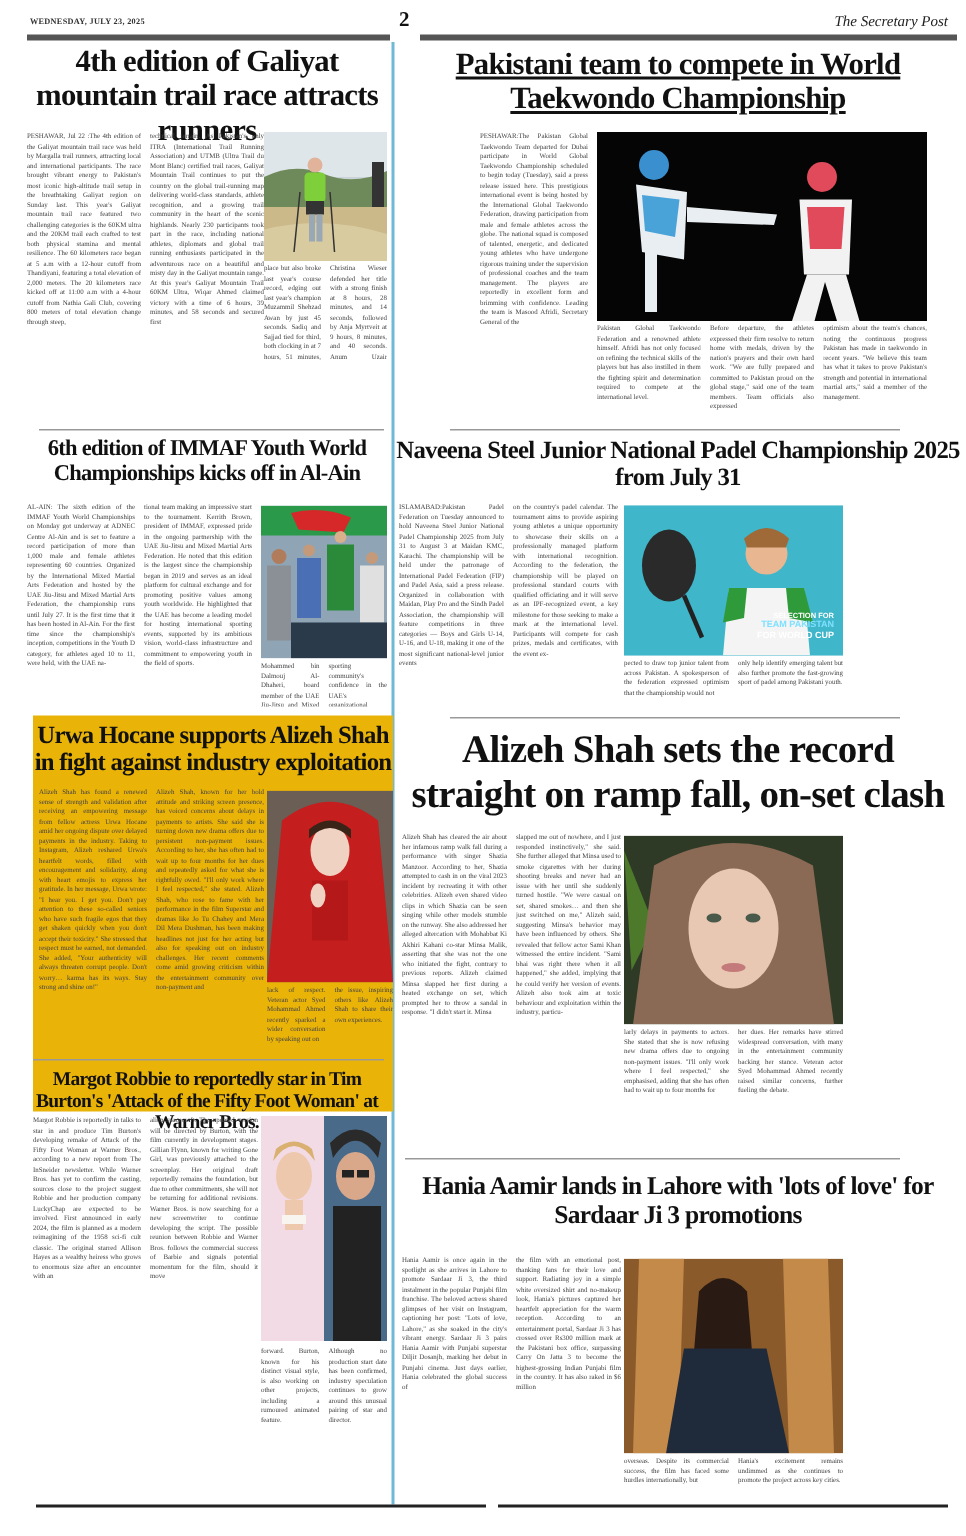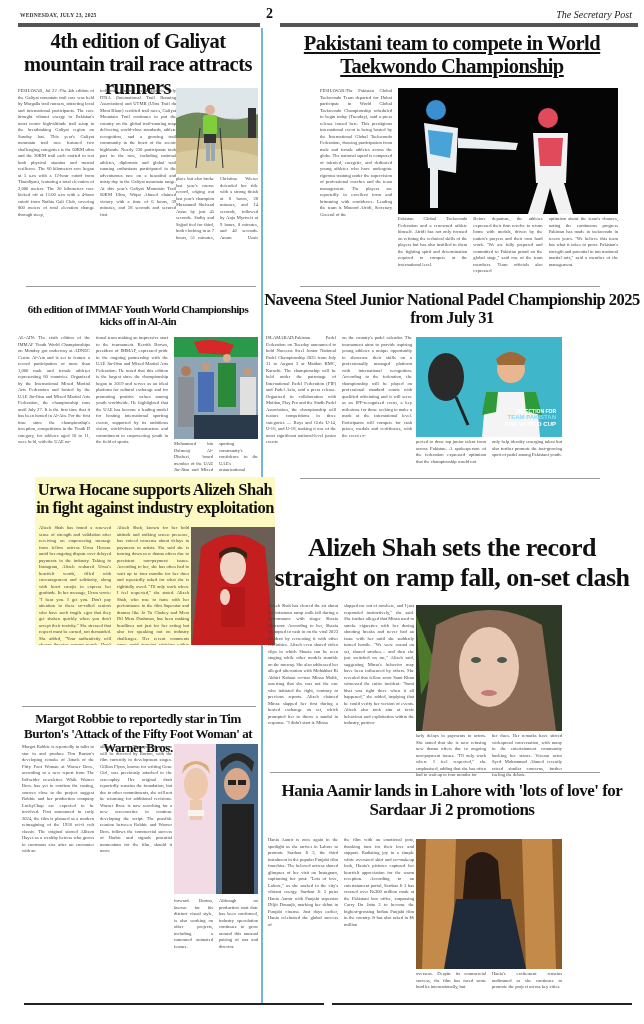--- a/index.html
+++ b/index.html
@@ -25,27 +25,27 @@
 
   .hrule { position: absolute; height: 1px; background: #999; }
 
   
   #a1 { left: 18px; top: 30px; width: 240px; height: 255px; }
   #a1 .headline { font-size: 20.5px; margin-top: 0; }
   #a2 { left: 264px; top: 30px; width: 376px; height: 255px; }
   #a2 .headline { font-size: 20.5px; margin-top: 2px; text-decoration: underline; }
 
   #a3 { left: 18px; top: 287px; width: 240px; height: 185px; }
-  #a3 .headline { font-size: 11px; margin-top: 16px; }
+  #a3 .headline { font-size: 15px; margin-top: 4px; }
   #a4 { left: 264px; top: 287px; width: 376px; height: 190px; }
   #a4 .headline { font-size: 16.5px; margin-top: 4px; }
 
-  #a5 { left: 35px; top: 477px; width: 240px; height: 168px; background: #fef9c3; }
+  #a5 { left: 22px; top: 477px; width: 240px; height: 264px; background: #eab308; }
   #a5 .headline { font-size: 16.5px; margin-top: 4px; }
-  #a6 { left: 264px; top: 477px; width: 376px; height: 295px; margin-top: 48px; }
+  #a6 { left: 264px; top: 477px; width: 376px; height: 295px; }
   #a6 .headline { font-size: 26px; margin-top: 8px; line-height: 1.15; }
 
   #a7 { left: 18px; top: 708px; width: 240px; height: 306px; }
   #a7 .headline { font-size: 13px; margin-top: 4px; }
   #a8 { left: 264px; top: 775px; width: 376px; height: 240px; }
   #a8 .headline { font-size: 17px; margin-top: 6px; }
 
   .bottom-rule-l { position: absolute; left: 24px; top: 1003px; width: 300px; height: 2px; background: #222; }
   .bottom-rule-r { position: absolute; left: 332px; top: 1003px; width: 300px; height: 2px; background: #222; }
 </style>
@@ -248,21 +248,21 @@
       <rect x="48" y="60" width="32" height="90" fill="#222"></rect>
     </svg>
   </div>
   <div class="caption-cols" style="left:156px; top:190px; width:84px;">
     <div class="col" style="width:39px; height:60px;">forward. Burton, known for his distinct visual style, is also working on other projects, including a rumoured animated feature.</div>
     <div class="col" style="width:39px; height:60px;">Although no production start date has been confirmed, industry speculation continues to grow around this unusual pairing of star and director.</div>
   </div>
 </div>
 
 <div class="article" id="a8">
-  <div class="headline">Hania Aamir lands in Lahore with 'lots of love' for Sardaar Ji 2 promotions</div>
+  <div class="headline">Hania Aamir lands in Lahore with 'lots of love' for Sardaar Ji 3 promotions</div>
   <div class="body-cols" style="left:4px; top:62px;">
     <div class="col" style="width:70px; height:166px;">Hania Aamir is once again in the spotlight as she arrives in Lahore to promote Sardaar Ji 3, the third instalment in the popular Punjabi film franchise. The beloved actress shared glimpses of her visit on Instagram, captioning her post: "Lots of love, Lahore," as she soaked in the city's vibrant energy. Sardaar Ji 3 pairs Hania Aamir with Punjabi superstar Diljit Dosanjh, marking her debut in Punjabi cinema. Just days earlier, Hania celebrated the global success of</div>
     <div class="col" style="width:70px; height:166px;">the film with an emotional post, thanking fans for their love and support. Radiating joy in a simple white oversized shirt and no-makeup look, Hania's pictures captured her heartfelt appreciation for the warm reception. According to an entertainment portal, Sardaar Ji 3 has crossed over Rs300 million mark at the Pakistani box office, surpassing Carry On Jatta 3 to become the highest-grossing Indian Punjabi film in the country. It has also raked in $6 million</div>
   </div>
   <div class="photo" style="left:152px; top:64px; width:146px; height:130px;">
     <svg width="146" height="130" viewBox="0 0 146 130">
       <rect width="146" height="130" fill="#8a5a2a"></rect>
       <path d="M10 0 L40 0 L36 130 L6 130 Z" fill="#c48a4a"></path>
       <path d="M106 0 L136 0 L140 130 L110 130 Z" fill="#c48a4a"></path>
       <ellipse cx="66" cy="36" rx="12" ry="16" fill="#e0b89a"></ellipse>

